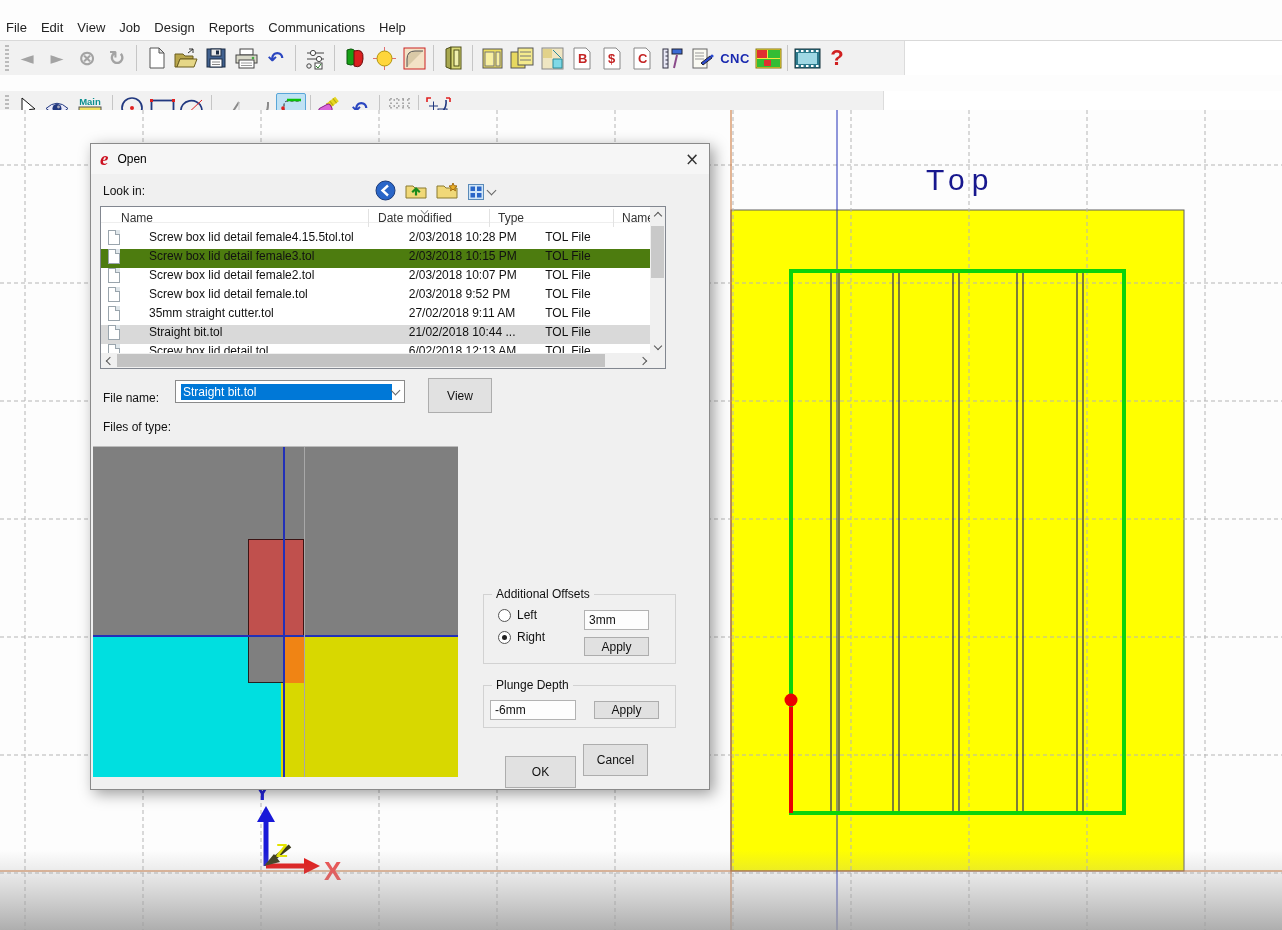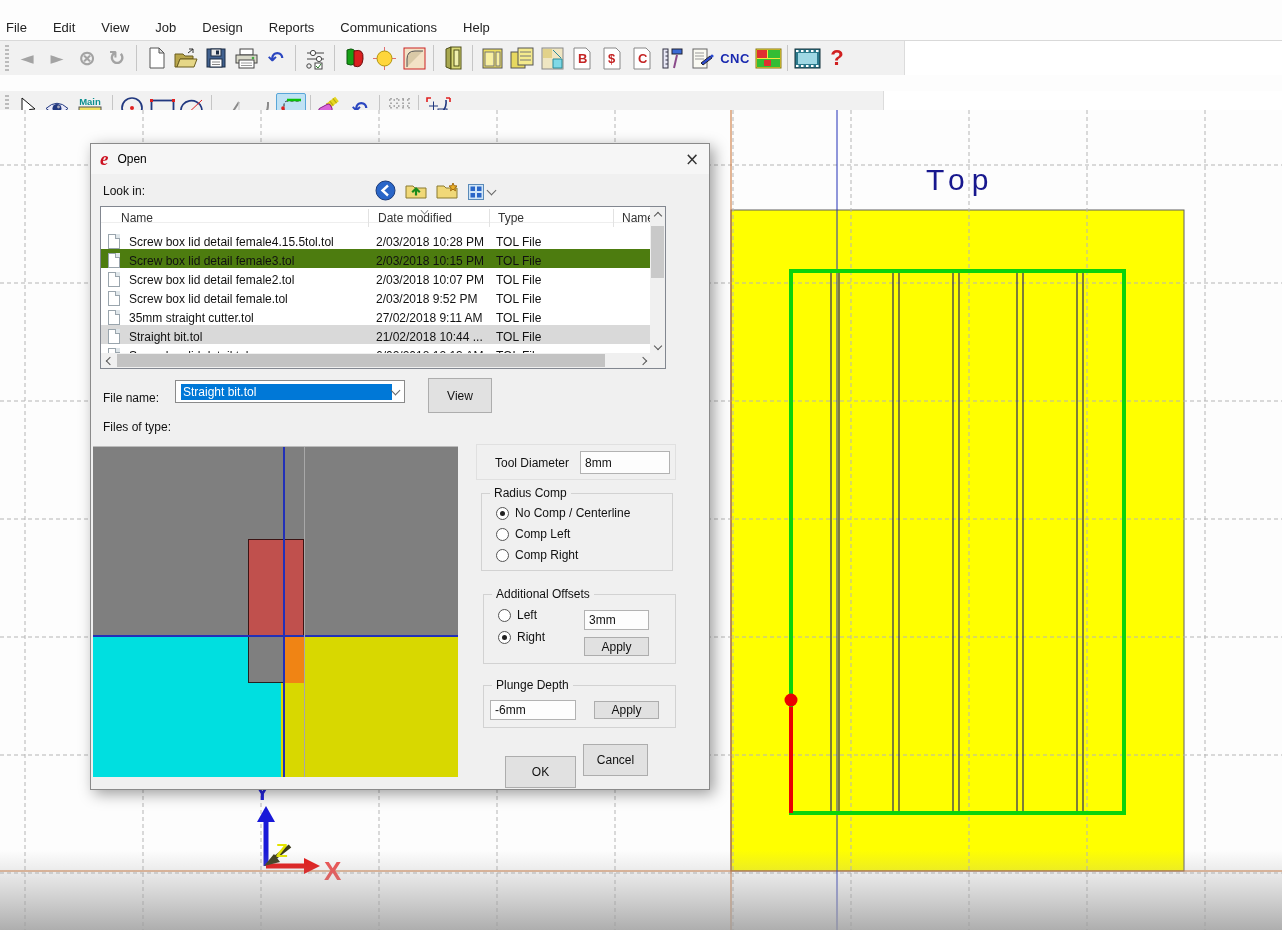--- a/index.html
+++ b/index.html
@@ -4,21 +4,21 @@
 <style>
   * { margin:0; padding:0; box-sizing:border-box; }
   html,body { width:1282px; height:930px; overflow:hidden; background:#fff;
               font-family:"Liberation Sans", sans-serif; }
   .screen { position:relative; width:1282px; height:930px; background:#fdfdfd; }
   .glyph { font-family:"DejaVu Sans", sans-serif; }
 
   
   .menubar { position:absolute; left:0; top:14; top:14px; width:100%; height:26px;
              background:#fdfdfd; display:flex; align-items:center; padding-left:6px;
-             font-size:13px; color:#222;gap:12px; }
+             font-size:13px; color:#222; }
   .menubar span { margin-right:14px; cursor:default; }
 
   
   .tbrow { position:absolute; left:0; width:100%; background:#fff; }
   .tb1 { top:40px; height:35px; border-top:1px solid #d9d9d9; }
   .tb2 { top:91px; height:35px; border-bottom:1px solid #8f8f8f; }
   .tbinner { position:absolute; left:0; top:0; height:100%; background:#f1f1f1;
              display:flex; align-items:center; padding:0 4px; border-right:1px solid #dcdcdc; }
   .tb1 .tbinner { width:905px; }
   .tb2 .tbinner { width:884px; }
@@ -73,21 +73,21 @@
   .filelist { position:absolute; left:9px; top:62px; width:566px; height:163px; background:#fff;
               border:1px solid #828790; overflow:hidden; }
   .fl-header { position:absolute; left:0; top:0; width:551px; height:16px; background:#fff;
                border-bottom:1px solid #eee; color:#333; }
   .fl-header .hc { position:absolute; top:4px; }
   .hsep { position:absolute; top:2px; width:1px; height:18px; background:#e2e2e2; }
   .sortmark { position:absolute; left:320px; top:0px; width:7px; height:7px;
               border-right:1.4px solid #777; border-bottom:1.4px solid #777;
               transform:rotate(45deg) scale(0.8); }
   .fl-rows { position:absolute; left:0; top:23px; width:551px; height:125px; overflow:hidden; }
-  .frow { position:absolute; left:0; width:551px; height:19px; display:flex; align-items:flex-end; }
+  .frow { position:absolute; left:0; width:551px; height:19px; display:flex; align-items:flex-start;gap:20px; }
   .frow.hover { background:#4d7c0f; }
   .frow.selected { background:#d9d9d9; }
   .fic { width:12px; height:15px; background:#fff; border:1px solid #9aa5ad; margin:0 9px 0 7px;
          position:relative; flex:0 0 auto; }
   .fic::after { content:""; position:absolute; right:-1px; top:-1px; width:4px; height:4px;
                 background:#dfe6ea; border-left:1px solid #9aa5ad; border-bottom:1px solid #9aa5ad; }
   .fcell-name { width:247px; white-space:nowrap; overflow:hidden; }
   .fcell-date { width:120px; }
   .fcell-type { width:110px; }
   .vscroll { position:absolute; right:0; top:0; width:15px; height:148px; background:#f0f0f0; }
@@ -653,40 +653,21 @@
       <div class="pv" style="left:0;top:236px;width:188px;height:94px;background:#00dfe0"></div>
       <div class="pv" style="left:188px;top:236px;width:177px;height:94px;background:#d8d800"></div>
       <div class="pv" style="left:155px;top:189px;width:36px;height:47px;background:#7f7f7f;border-left:1px solid #222;border-bottom:1px solid #222"></div>
       <div class="pv" style="left:191px;top:189px;width:20px;height:47px;background:#f08414"></div>
       <div class="pv" style="left:155px;top:92px;width:56px;height:97px;background:#c0504d;border:1px solid #3c1414"></div>
       <div class="pv" style="left:0;top:188px;width:365px;height:2px;background:#2230b8"></div>
       <div class="pv" style="left:190px;top:0;width:2px;height:330px;background:#2230b8"></div>
       <div class="pv" style="left:211px;top:0;width:1px;height:330px;background:#a8a8a8"></div>
     </div>
 
-    <div class="tdi-box">
-      <label>Tool Diameter</label>
-      <input class="txt tdi-input" value="8mm" style="">
-    </div>
-
-    <div class="grp grp-radius">
-      <span class="legend">Radius Comp</span>
-      <div class="radio-row" style="left:14px;top:12px">
-        <span class="rb on"></span>
-        <span>No Comp / Centerline</span>
-      </div>
-      <div class="radio-row" style="left:14px;top:33px">
-        <span class="rb"></span>
-        <span>Comp Left</span>
-      </div>
-      <div class="radio-row" style="left:14px;top:54px">
-        <span class="rb"></span>
-        <span>Comp Right</span>
-      </div>
-    </div>
+
 
     <div class="grp grp-offsets">
       <span class="legend">Additional Offsets</span>
       <div class="radio-row" style="left:14px;top:13px">
         <span class="rb"></span>
         <span>Left</span>
       </div>
       <div class="radio-row" style="left:14px;top:35px">
         <span class="rb on"></span>
         <span>Right</span>

